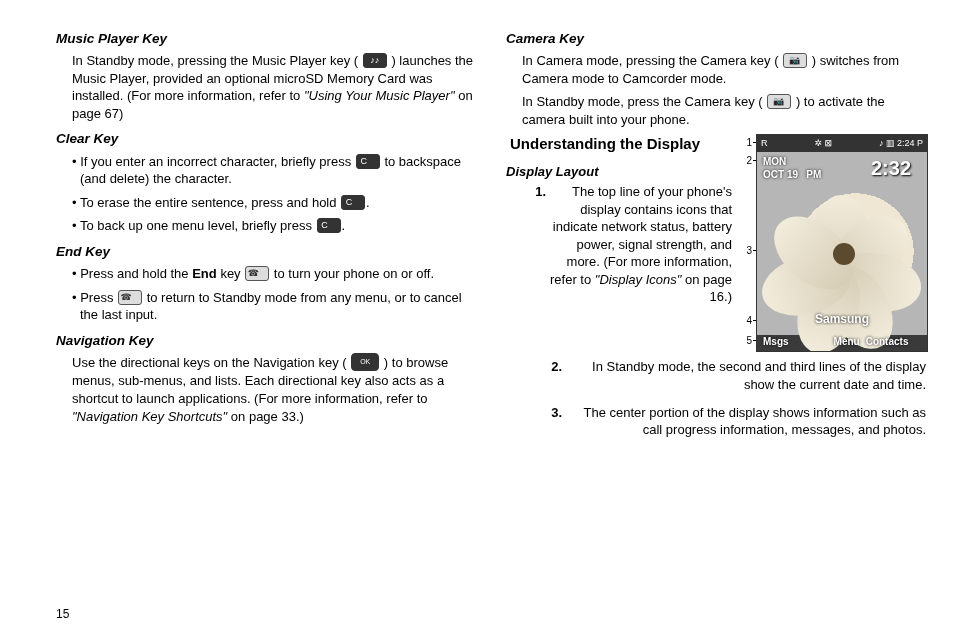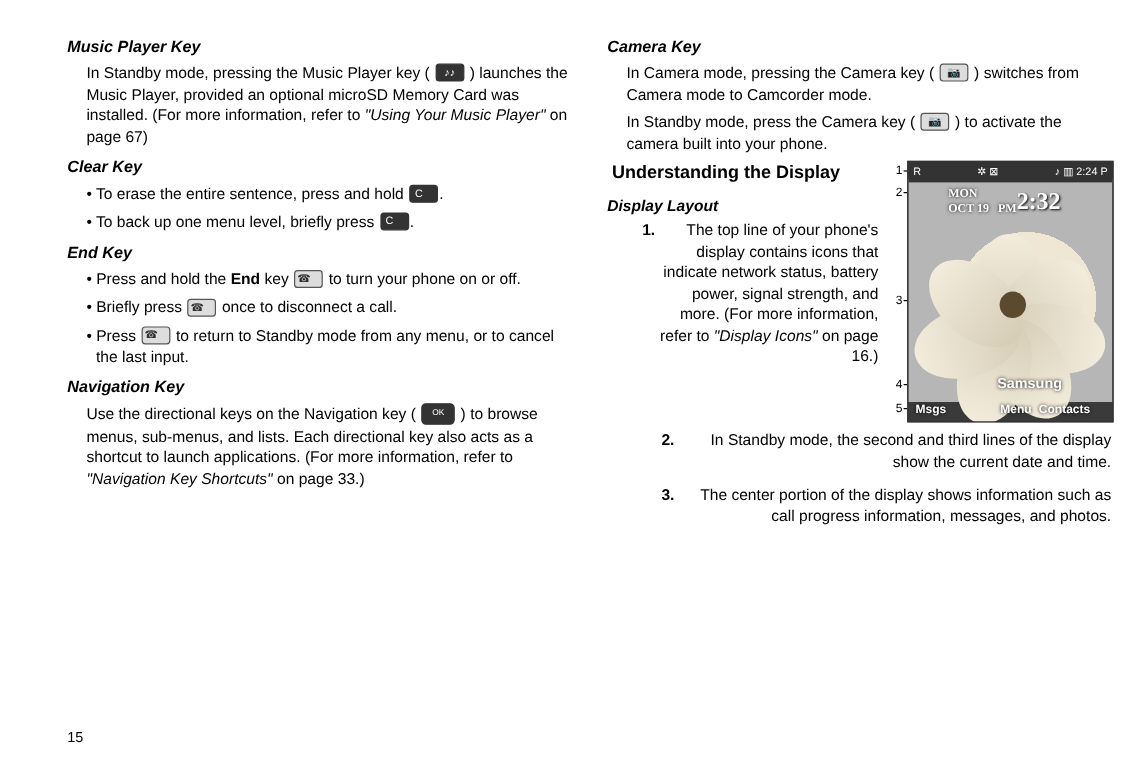--- a/index.html
+++ b/index.html
@@ -26,24 +26,24 @@
   .ol p.item{margin-bottom:10px;}
   .pgnum{position:absolute;left:56px;bottom:14px;font-size:12px;}
   .right-split{display:flex;gap:10px;align-items:flex-start;}
   .rs-left{flex:1;}
   .phone-wrap{position:relative;width:184px;}
   .phone{width:170px;height:216px;background:#3a3a3a;border:1px solid #333;
     position:relative;color:#fff;font-size:10px;overflow:hidden;margin-left:14px;}
   .statusbar{display:flex;justify-content:space-between;align-items:center;
     padding:2px 4px;background:#333;font-size:9px;}
   .datebar{padding:3px 16px 2px 6px;font-weight:bold;text-shadow:0 0 3px #000;
-    display:flex;justify-content:center;align-items:center;font-size:10px;font-family:Liberation Serif, serif;}
+    display:flex;justify-content:space-between;align-items:center;font-size:10px;}
   .clock{font-size:20px;font-weight:bold;text-shadow:1px 1px 2px #000;}
   .brand{position:absolute;bottom:24px;width:100%;text-align:center;
-    font-weight:bold;font-size:12px;text-shadow:0 0 3px #000;padding-left:16px;}
+    font-weight:bold;font-size:12px;text-shadow:0 0 3px #000;}
   .softkeys{position:absolute;bottom:0;left:0;right:0;display:flex;
     padding:3px 6px;font-size:10px;
     text-shadow:0 0 3px #000;font-weight:bold;}
   .softkeys span:nth-child(2){padding:0 6px;margin-left:39px;}
   .callout{position:absolute;left:0;font-size:10px;text-align:right;width:10px;}
   .callout .ln{position:absolute;left:11px;height:1px;background:#000;width:6px;}
   .phone .flbg{position:absolute;inset:14px 0 16px 0;
     background:radial-gradient(circle at 58% 55%, #665436 0 12px,
       #efe7d4 13px 58px, #b6b6b6 58px 100%);}
   .phone .pet{position:absolute;width:58px;height:90px;border-radius:50% 50% 50% 50%;
@@ -61,40 +61,40 @@
     <p class="ind2">
       <span>In Standby mode, pressing the Music Player key (</span>
       <span class="keyicon dark">♪♪</span>
       <span>) launches the Music Player, provided an optional microSD Memory Card was installed. (For more information, refer to </span>
       <span class="ref">"Using Your Music Player"</span>
       <span> on page 67)</span>
     </p>
 
     <div class="h-sec">Clear Key</div>
     <p class="ind">•
+      <span>If you enter an incorrect character, briefly press </span>
+      <span class="keyicon dark">C</span>
+      <span> to backspace (and delete) the character.</span>
+    </p>
+    <p class="ind">•
       <span>To erase the entire sentence, press and hold </span>
       <span class="keyicon dark">C</span>.
     </p>
     <p class="ind">•
       <span>To back up one menu level, briefly press </span>
       <span class="keyicon dark">C</span>.
     </p>
 
     <div class="h-sec">End Key</div>
     <p class="ind">•
       <span>Press and hold the </span>
       <span class="bold">End</span>
       <span> key </span>
       <span class="keyicon">☎</span>
       <span> to turn your phone on or off.</span>
-    </p>
-    <p class="ind">•
-      <span>Briefly press </span>
-      <span class="keyicon">☎</span>
-      <span> once to disconnect a call.</span>
     </p>
     <p class="ind">•
       <span>Press </span>
       <span class="keyicon">☎</span>
       <span> to return to Standby mode from any menu, or to cancel the last input.</span>
     </p>
 
     <div class="h-sec">Navigation Key</div>
     <p class="ind2">
       <span>Use the directional keys on the Navigation key (</span>

